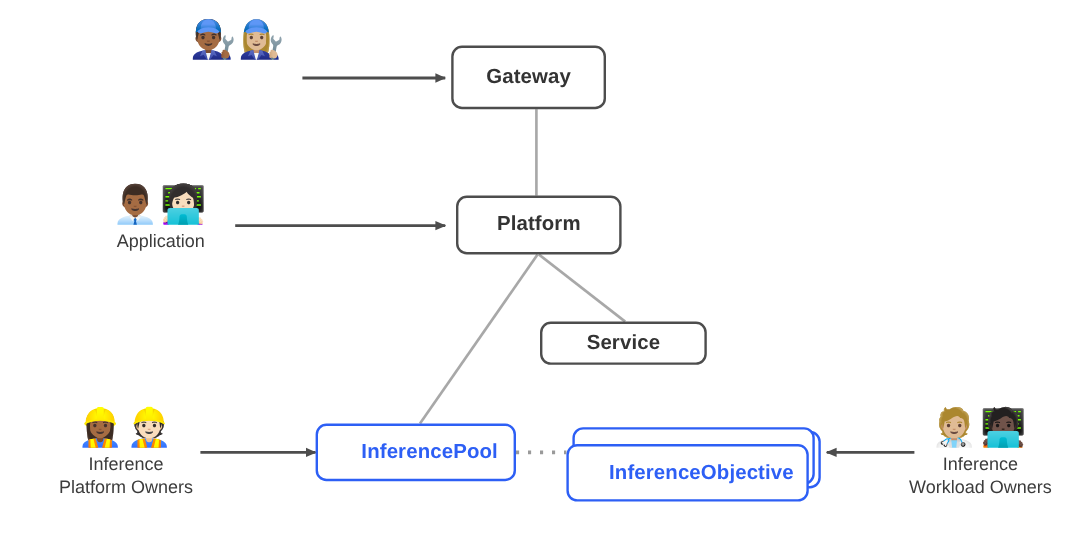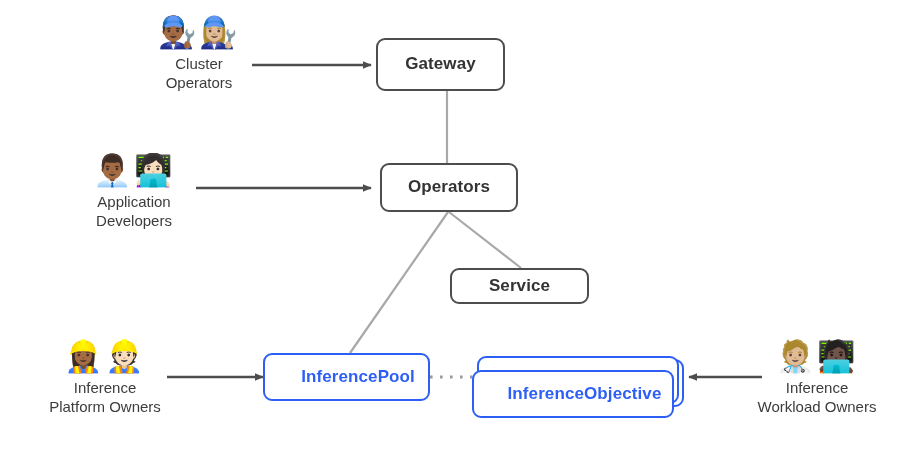--- a/index.html
+++ b/index.html
@@ -120,50 +120,45 @@
     <line x1="167" y1="377" x2="263" y2="377" stroke="#4d4d4d" stroke-width="2.4" marker-end="url(#arrowhead)"></line>
 
     <line x1="762" y1="377" x2="689" y2="377" stroke="#4d4d4d" stroke-width="2.4" marker-end="url(#arrowhead-left)"></line>
   </svg>
 
   <div class="node node-dark" style="left:376px; top:38px; width:129px; height:53px;">
     <span class="node-label">Gateway</span>
   </div>
 
   <div class="node node-dark" style="left:380px; top:163px; width:138px; height:49px;">
-    <span class="node-label">Operators</span>
+    <span class="node-label">Platform</span>
   </div>
 
   <div class="node node-dark" style="left:450px; top:268px; width:139px; height:36px;">
     <span class="node-label">Service</span>
   </div>
 
   <div class="node node-blue" style="left:263px; top:353px; width:167px; height:48px;">
     <span class="node-label">InferencePool</span>
   </div>
 
   <div class="stack-shadow" style="left:482px; top:359px; width:202px; height:48px;"></div>
   <div class="stack-shadow" style="left:477px; top:356px; width:202px; height:48px;"></div>
   <div class="node node-blue" style="left:472px; top:370px; width:202px; height:48px;">
     <span class="node-label">InferenceObjective</span>
   </div>
 
   <div class="persona" style="left:104px; top:14px;">
     <div class="persona-emoji">👨🏾‍🔧👩🏼‍🔧</div>
-    <div class="persona-name">
-      <span class="ln">Cluster</span>
-      <span class="ln">Operators</span>
-    </div>
   </div>
 
   <div class="persona" style="left:39px; top:152px;">
     <div class="persona-emoji">👨🏾‍💼👩🏻‍💻</div>
     <div class="persona-name">
       <span class="ln">Application</span>
-      <span class="ln">Developers</span>
     </div>
   </div>
 
   <div class="persona" style="left:10px; top:338px;">
     <div class="persona-emoji">👷🏾‍♀️👷🏻</div>
     <div class="persona-name">
       <span class="ln">Inference</span>
       <span class="ln">Platform Owners</span>
     </div>
   </div>

